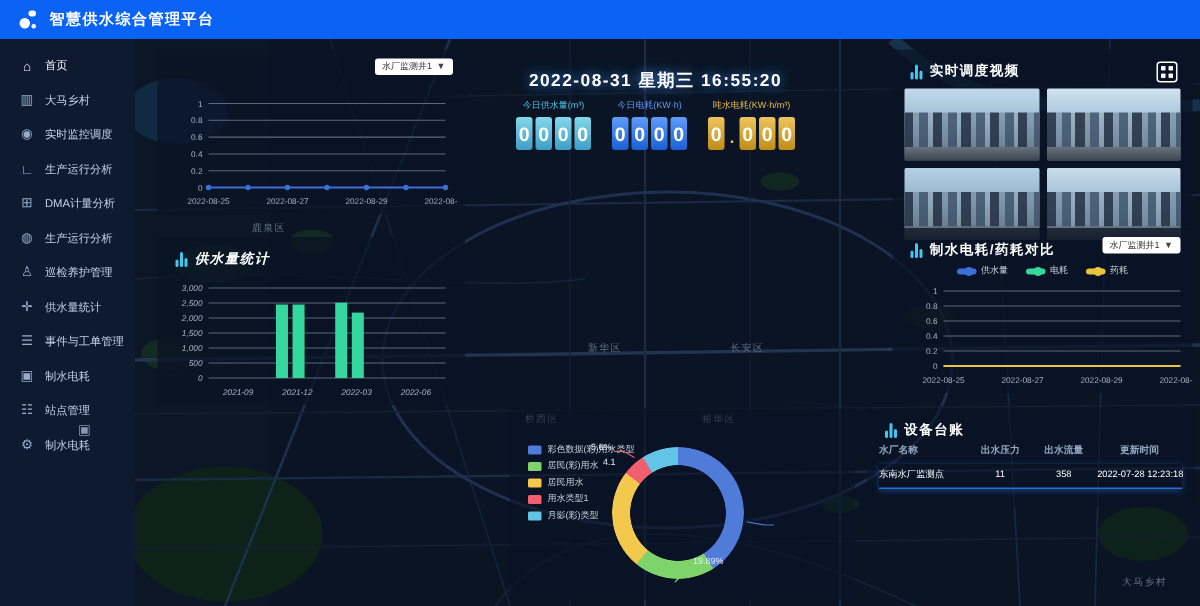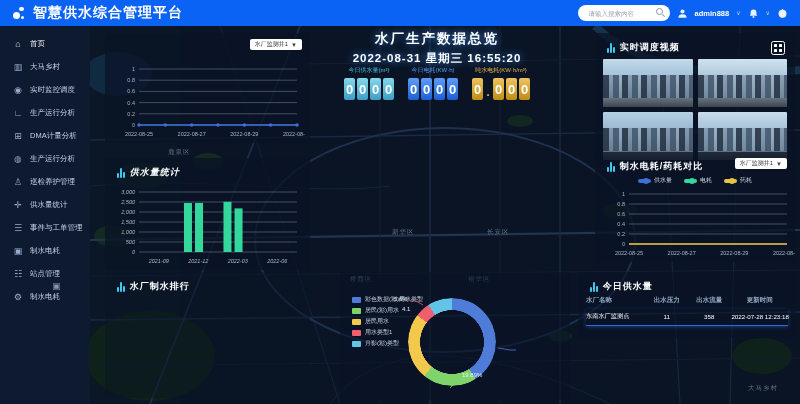--- a/index.html
+++ b/index.html
@@ -8,21 +8,21 @@
 
   
   .topbar{position:absolute;left:0;top:0;width:800px;height:26px;background:#0a63f4;z-index:50;
           display:flex;align-items:center;}
   .logo{display:flex;align-items:center;gap:6px;margin-left:12px;}
   .logo-mark{position:relative;width:15px;height:15px;}
   .logo-mark i{position:absolute;background:#fff;border-radius:50%;}
   .logo-mark i:nth-child(1){width:7px;height:7px;left:1px;top:6px;}
   .logo-mark i:nth-child(2){width:4.5px;height:4.5px;left:7px;top:1px;}
   .logo-mark i:nth-child(3){width:3px;height:3px;left:9px;top:10px;}
-  .logo-title{color:#fff;font-size:14px;font-weight:bold;letter-spacing:1px;}
+  .logo-title{color:#fff;font-size:10px;font-weight:bold;letter-spacing:1px;}
   .top-right{margin-left:auto;display:flex;align-items:center;gap:7px;margin-right:12px;}
   .search-pill{position:relative;width:92px;height:16px;background:#fff;border-radius:8px;
                display:flex;align-items:center;padding:0 18px 0 9px;}
   .search-pill input{border:none;outline:none;width:100%;font-size:6.5px;color:#333;background:transparent;}
   .search-pill input::placeholder{color:#9aa3ad;}
   .search-glyph{position:absolute;right:7px;top:3px;width:7px;height:7px;border:1.1px solid #8a94a0;border-radius:50%;}
   .search-glyph::after{content:"";position:absolute;width:3px;height:1.1px;background:#8a94a0;left:5px;top:6px;transform:rotate(45deg);}
   .tb-ic{width:11px;height:11px;fill:#eaf1ff;stroke:#eaf1ff;}
   .username{color:#fff;font-size:7.5px;font-weight:bold;}
   .chev{color:#bcd2ff;font-size:6px;line-height:1;}
@@ -48,21 +48,21 @@
   .eq span{width:1.6px;background:#3fc8f0;border-radius:1px;}
   .eq span:nth-child(1){height:5px;}.eq span:nth-child(2){height:10px;}.eq span:nth-child(3){height:6px;}
   .select{position:absolute;background:#fff;border-radius:2px;height:11px;display:flex;align-items:center;
           gap:3px;padding:0 5px;font-size:6px;color:#333;cursor:pointer;}
   .select .sel-chev{font-size:6px;color:#444;}
   .chart-box{position:absolute;}
 
   
   .overview{position:absolute;left:300px;top:30px;width:274px;z-index:11;text-align:center;}
   .ov-title{color:#fff;font-size:13.5px;font-weight:bold;letter-spacing:2px;text-shadow:0 0 8px rgba(70,150,255,.9);}
-  .ov-date{margin-top:3px;color:#fff;font-size:11.5px;font-weight:bold;letter-spacing:1px;text-shadow:0 0 8px rgba(70,150,255,.9);}
+  .ov-date{margin-top:16px;color:#fff;font-size:11.5px;font-weight:bold;letter-spacing:1px;text-shadow:0 0 8px rgba(70,150,255,.9);}
   .metrics{position:absolute;left:300px;top:66px;width:274px;display:flex;justify-content:center;gap:14px;z-index:11;}
   .metric{text-align:center;}
   .m-label{font-size:6px;margin-bottom:3px;white-space:nowrap;}
   .m-boxes{display:flex;gap:2px;justify-content:center;}
   .digit{width:11px;height:22px;border-radius:2px;color:#fff;font-weight:bold;font-size:13px;
          display:flex;align-items:center;justify-content:center;}
   .digit.dot{width:6px;background:none!important;align-items:flex-end;padding-bottom:2px;font-size:11px;}
 
   
   .thumbs{position:absolute;left:8px;top:26px;width:184px;display:grid;grid-template-columns:1fr 1fr;gap:5px;}
@@ -155,41 +155,20 @@
 
   <header class="topbar">
     <div class="logo">
       <div class="logo-mark">
           <i></i>
           <i></i>
           <i></i>
         </div>
       <span class="logo-title">智慧供水综合管理平台</span>
     </div>
-    <div class="top-right">
-      <div class="search-pill">
-        <input placeholder="请输入搜索内容" style="">
-        <span class="search-glyph"></span>
-      </div>
-      <svg class="tb-ic" viewBox="0 0 16 16">
-        <circle cx="8" cy="5" r="3" stroke="none"></circle>
-          <path d="M2 14a6 5 0 0 1 12 0z" stroke="none"></path>
-      </svg>
-      <span class="username">admin888</span>
-      <span class="chev">∨</span>
-      <svg class="tb-ic" viewBox="0 0 16 16">
-        <path d="M8 2a4.2 4.2 0 0 0-4.2 4.2V9.4L2.4 11.4h11.2L12.2 9.4V6.2A4.2 4.2 0 0 0 8 2z" stroke="none"></path>
-        <circle cx="8" cy="13.2" r="1.4" stroke="none"></circle>
-      </svg>
-      <span class="chev">∨</span>
-      <svg class="tb-ic" viewBox="0 0 16 16" fill="none">
-        <circle cx="8" cy="8.5" r="5" stroke-width="1.6"></circle>
-          <line x1="8" y1="1.5" x2="8" y2="7" stroke-width="1.8"></line>
-      </svg>
-    </div>
   </header>
 
   <aside class="sidebar">
     <nav id="side-menu">
         <div class="side-item active">
           <span class="si">⌂</span>
           <span class="sl">首页</span>
         </div>
         <div class="side-item">
           <span class="si">▥</span>
@@ -233,21 +212,20 @@
         </div>
         <div class="side-item">
           <span class="si">⚙</span>
           <span class="sl">制水电耗</span>
         </div>
       </nav>
     <span class="collapse-ic">▣</span>
   </aside>
 
   <div class="overview">
-    <div class="ov-title">水厂生产数据总览</div>
     <div class="ov-date">2022-08-31 星期三 16:55:20</div>
   </div>
   <div class="metrics" id="metrics">
       <div class="metric">
         <div class="m-label" style="color:#4ec7e8">今日供水量(m³)</div>
         <div class="m-boxes">
           <span class="digit" style="background:linear-gradient(180deg,#85d8ea,#3d9ec6)">0</span>
           <span class="digit" style="background:linear-gradient(180deg,#85d8ea,#3d9ec6)">0</span>
           <span class="digit" style="background:linear-gradient(180deg,#85d8ea,#3d9ec6)">0</span>
           <span class="digit" style="background:linear-gradient(180deg,#85d8ea,#3d9ec6)">0</span>
@@ -335,30 +313,20 @@
           <text x="87.25" y="77" text-anchor="middle" font-size="5.5" fill="#a9b7c9">2021-12</text>
           <text x="126.75" y="77" text-anchor="middle" font-size="5.5" fill="#a9b7c9">2022-03</text>
           <text x="166.25" y="77" text-anchor="middle" font-size="5.5" fill="#a9b7c9">2022-06</text>
           <rect x="72.97999999999999" y="17" width="8" height="49" fill="#35d89c"></rect>
           <rect x="84.03999999999999" y="17" width="8" height="49" fill="#35d89c"></rect>
           <rect x="112.48" y="15.799999999999997" width="8" height="50.2" fill="#35d89c"></rect>
           <rect x="123.54" y="22.4" width="8" height="43.6" fill="#35d89c"></rect>
         </svg></div>
   </section>
 
-  <section class="panel" style="left:105px;top:272px;width:205px;height:126px;background:rgba(9,19,38,0.45);">
-    <div class="panel-title">
-        <span class="eq">
-          <span></span>
-          <span></span>
-          <span></span>
-        </span>
-      <span>水厂制水排行</span>
-      </div>
-  </section>
 
   <section class="panel" style="left:595px;top:33px;width:200px;height:117px;text-align:right;">
     <div class="panel-title">
         <span class="eq">
           <span></span>
           <span></span>
           <span></span>
         </span>
       <span>实时调度视频</span>
       </div>
@@ -424,21 +392,21 @@
         </svg></div>
   </section>
 
   <section class="panel" style="left:578px;top:272px;width:218px;height:66px;background:rgba(9,19,38,0.55);">
     <div class="panel-title">
         <span class="eq">
           <span></span>
           <span></span>
           <span></span>
         </span>
-      <span>今日供水量</span>
+      <span>设备台账</span>
       </div>
     <div class="rt-table" id="rt-table">
         <div class="rt-row rt-head">
           <span>水厂名称</span>
           <span>出水压力</span>
           <span>出水流量</span>
           <span>更新时间</span>
         </div>
         <div class="rt-row rt-data">
           <span>东南水厂监测点</span>

